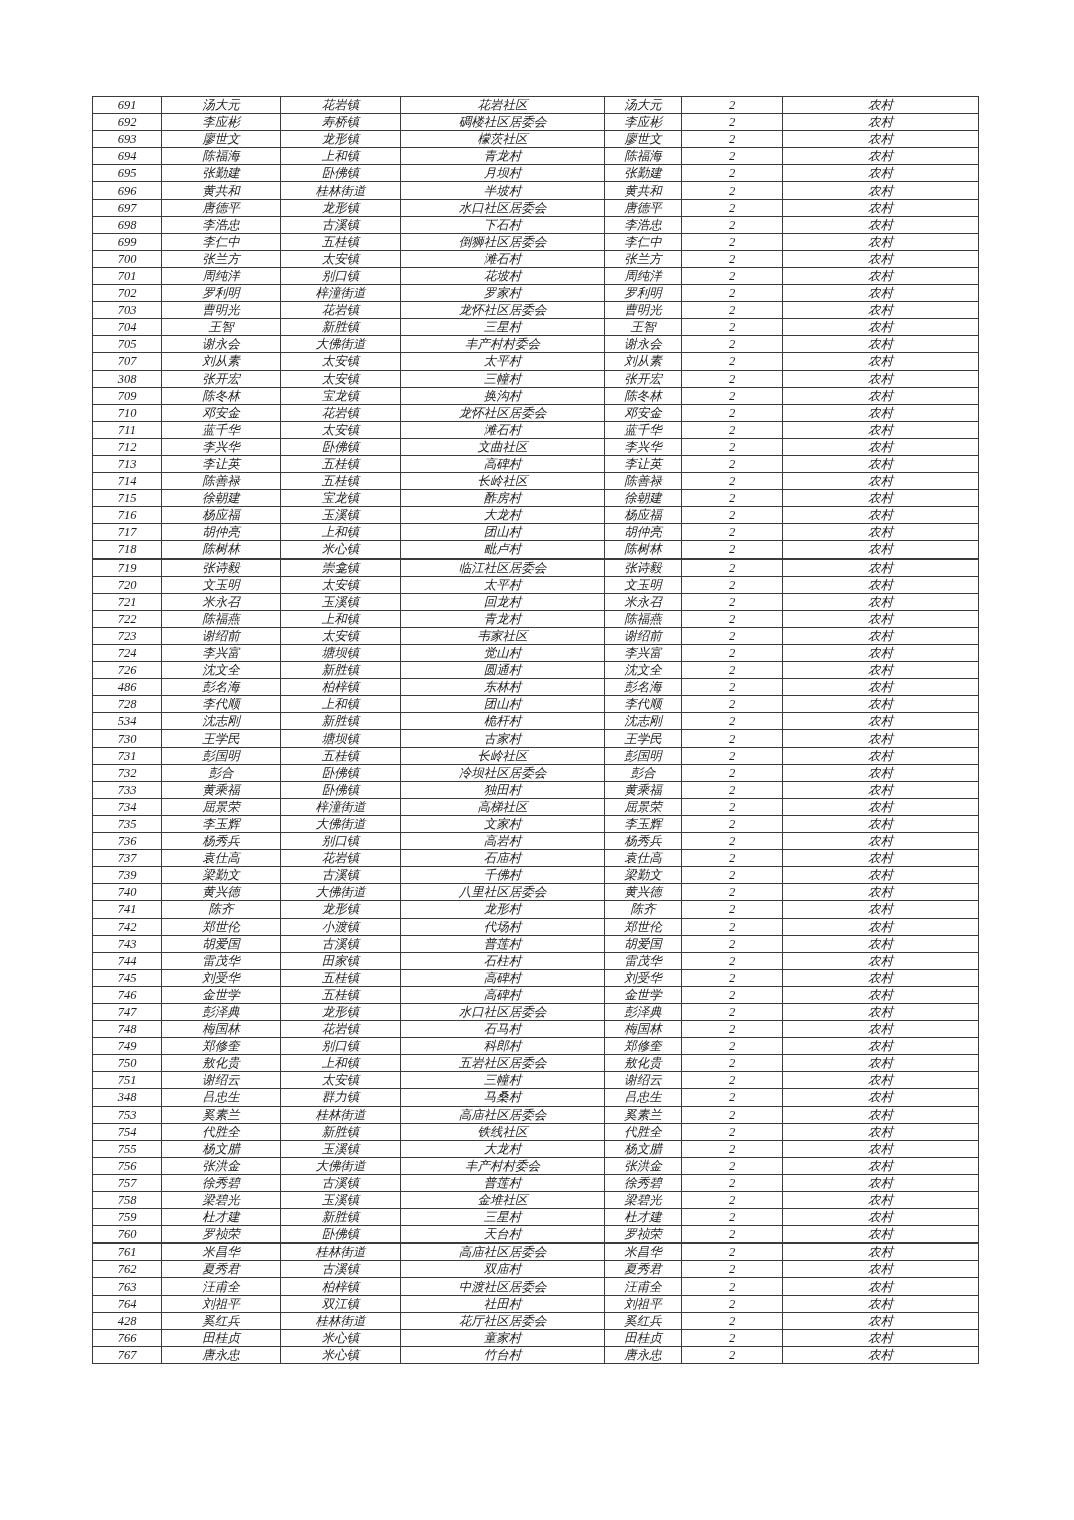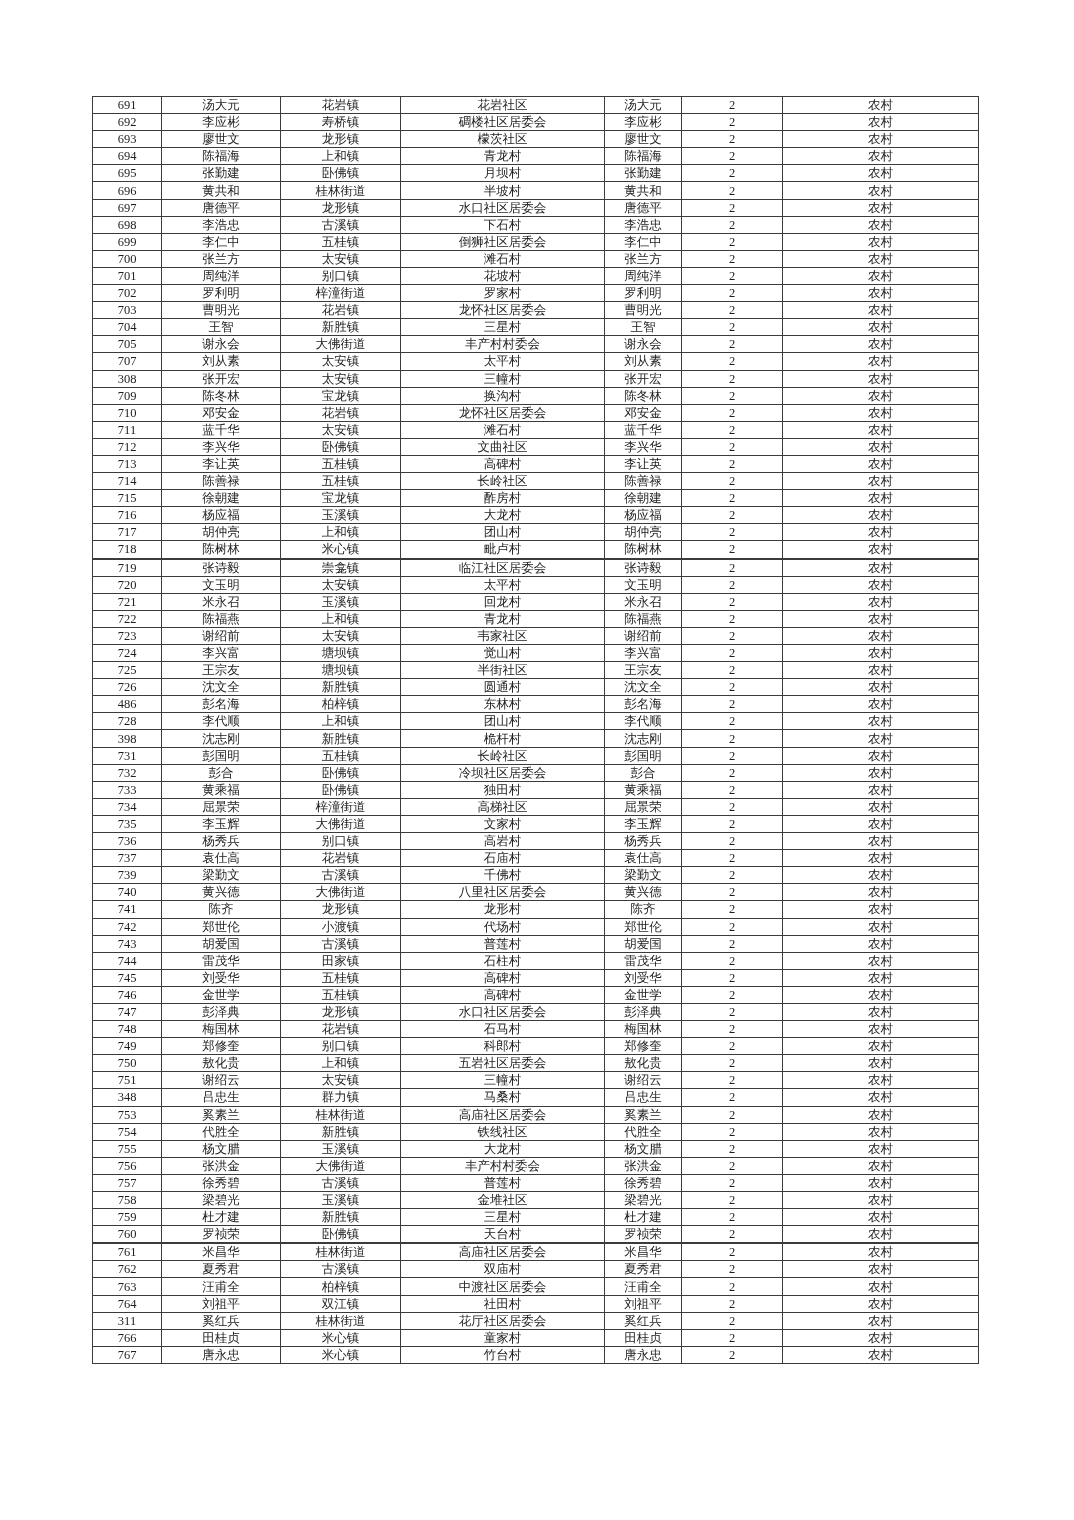--- a/index.html
+++ b/index.html
@@ -11,20 +11,21 @@
     width: 1074px;
     height: 1520px;
     font-family: "Liberation Serif", "DejaVu Serif", serif;
   }
   .sheet {
     position: relative;
     width: 1074px;
     height: 1520px;
     background: #ffffff;
     overflow: hidden;
+    font-style: italic;
   }
   table.roster {
     position: absolute;
     left: 92px;
     top: 96px;
     width: 886px;
     border-collapse: collapse;
     table-layout: fixed;
   }
   table.roster td {
@@ -356,29 +357,20 @@
         <tr>
           <td>724</td>
           <td>李兴富</td>
           <td>塘坝镇</td>
           <td>觉山村</td>
           <td>李兴富</td>
           <td>2</td>
           <td>农村</td>
         </tr>
         <tr>
-          <td>725</td>
-          <td>王宗友</td>
-          <td>塘坝镇</td>
-          <td>半街社区</td>
-          <td>王宗友</td>
-          <td>2</td>
-          <td>农村</td>
-        </tr>
-        <tr>
           <td>726</td>
           <td>沈文全</td>
           <td>新胜镇</td>
           <td>圆通村</td>
           <td>沈文全</td>
           <td>2</td>
           <td>农村</td>
         </tr>
         <tr>
           <td>486</td>
@@ -392,25 +384,34 @@
         <tr>
           <td>728</td>
           <td>李代顺</td>
           <td>上和镇</td>
           <td>团山村</td>
           <td>李代顺</td>
           <td>2</td>
           <td>农村</td>
         </tr>
         <tr>
-          <td>398</td>
+          <td>534</td>
           <td>沈志刚</td>
           <td>新胜镇</td>
           <td>桅杆村</td>
           <td>沈志刚</td>
+          <td>2</td>
+          <td>农村</td>
+        </tr>
+        <tr>
+          <td>730</td>
+          <td>王学民</td>
+          <td>塘坝镇</td>
+          <td>古家村</td>
+          <td>王学民</td>
           <td>2</td>
           <td>农村</td>
         </tr>
         <tr>
           <td>731</td>
           <td>彭国明</td>
           <td>五桂镇</td>
           <td>长岭社区</td>
           <td>彭国明</td>
           <td>2</td>
@@ -698,21 +699,21 @@
         <tr>
           <td>764</td>
           <td>刘祖平</td>
           <td>双江镇</td>
           <td>社田村</td>
           <td>刘祖平</td>
           <td>2</td>
           <td>农村</td>
         </tr>
         <tr>
-          <td>311</td>
+          <td>428</td>
           <td>奚红兵</td>
           <td>桂林街道</td>
           <td>花厅社区居委会</td>
           <td>奚红兵</td>
           <td>2</td>
           <td>农村</td>
         </tr>
         <tr>
           <td>766</td>
           <td>田桂贞</td>

